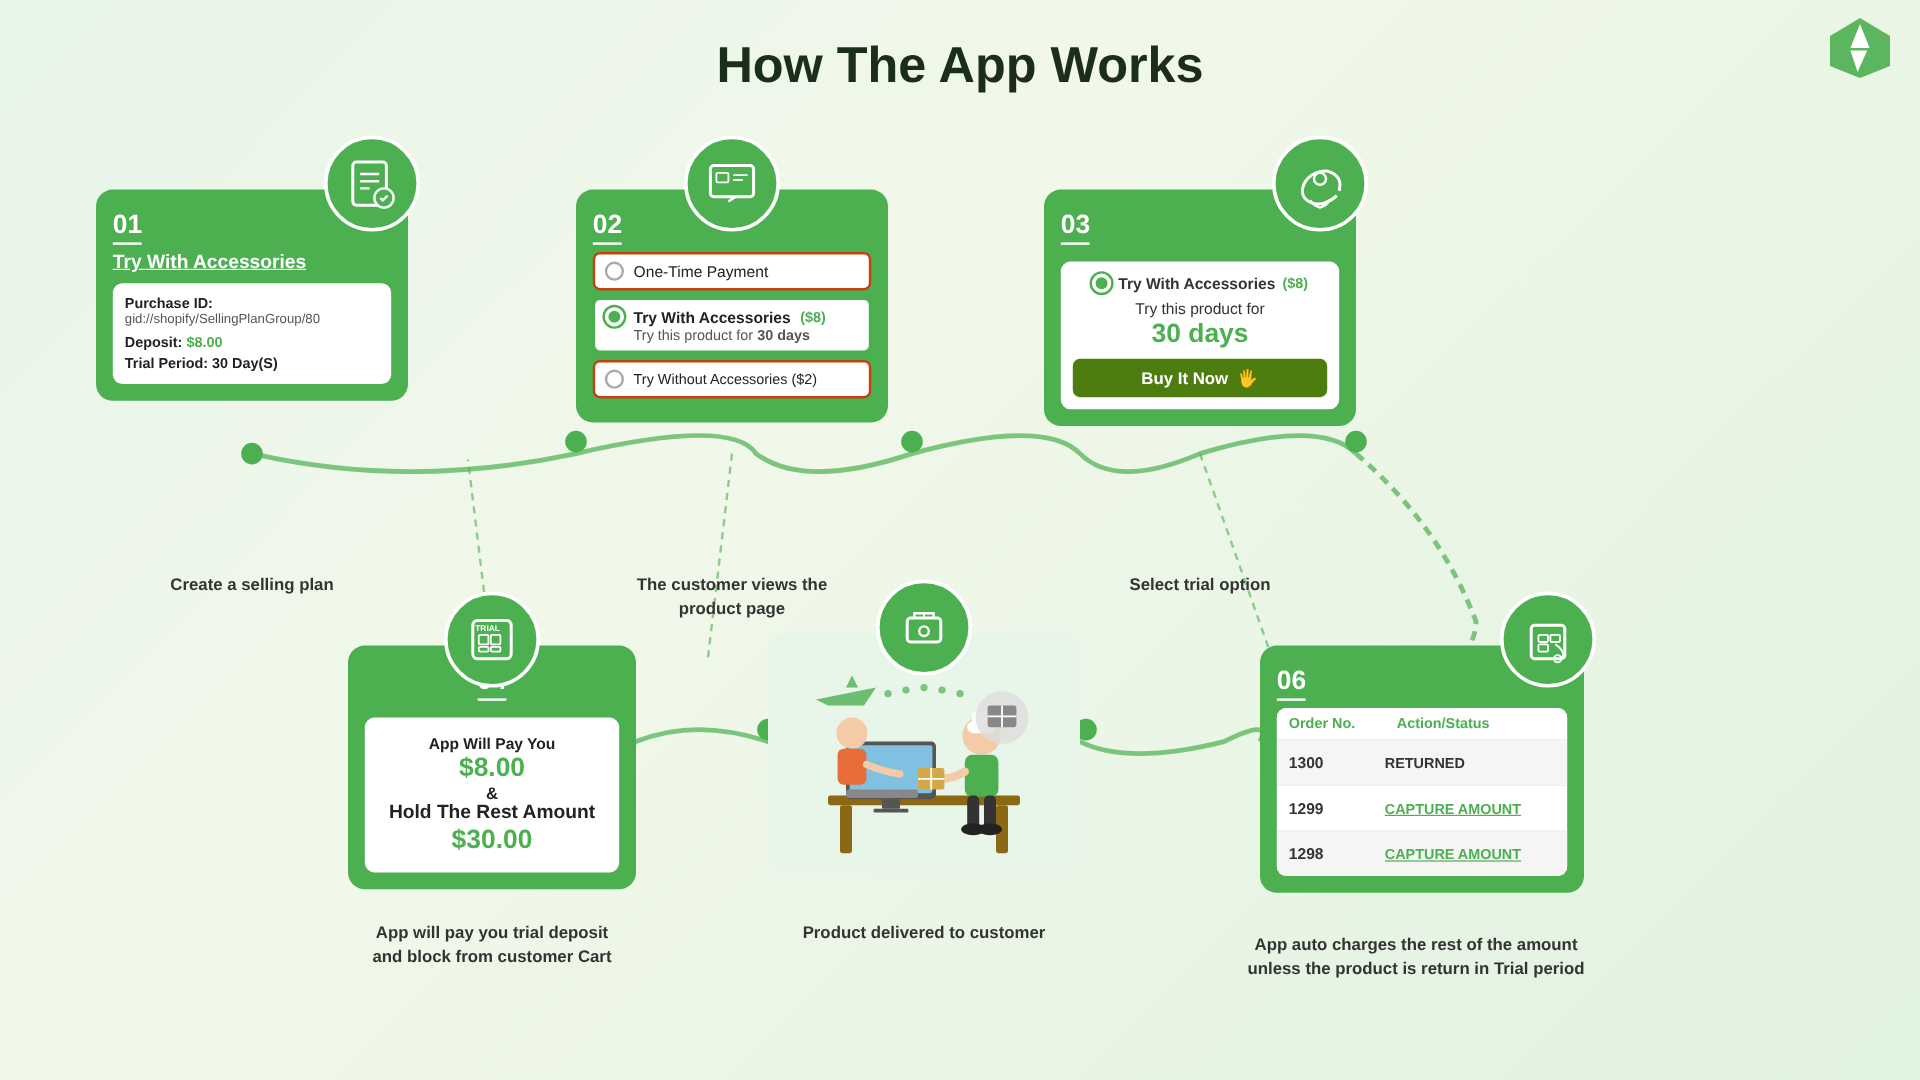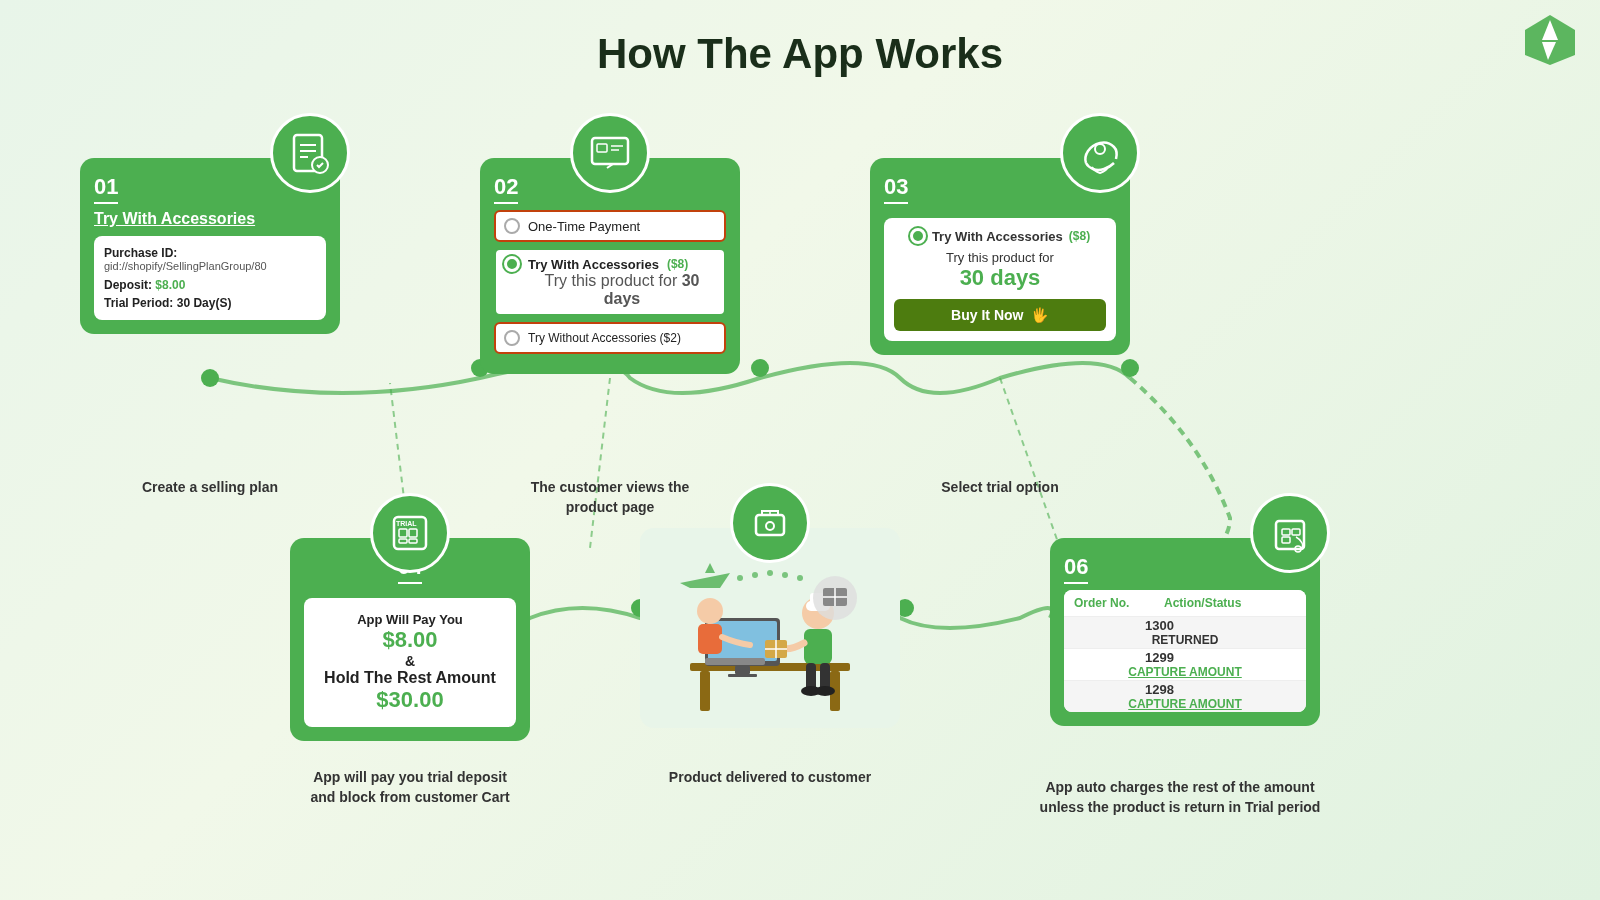--- a/index.html
+++ b/index.html
@@ -146,24 +146,23 @@
     .radio-dot.filled {
       background: #4caf50;
       border: 3px solid white;
       box-shadow: 0 0 0 2px #4caf50;
     }
     .radio-dot.empty {
       border: 2px solid #aaa;
       background: white;
     }
     .option-sub {
-      font-size: 16px;
+      font-size: 12px;
       color: #555;
       padding-left: 24px;
-      text-align: center;
     }
 
     
     .step3 {
       left: 870px;
       top: 70px;
       width: 260px;
       padding: 16px 14px 14px 14px;
     }
     .step3 .circle-icon {
@@ -308,24 +307,23 @@
     .step6-table .tbl-header span {
       font-size: 12px;
       font-weight: 700;
       color: #4caf50;
     }
     .step6-table .tbl-header span:first-child {
       width: 80px;
     }
     .step6-table .tbl-row {
       display: flex;
-      padding: 1px 10px;
+      padding: 11px 10px;
       align-items: center;
       border-top: 1px solid #eee;
-      flex-direction: column;
     }
     .step6-table .tbl-row:nth-child(even) {
       background: #f5f5f5;
     }
     .step6-table .tbl-row .order-no {
       width: 80px;
       font-size: 13px;
       font-weight: 600;
       color: #333;
     }

